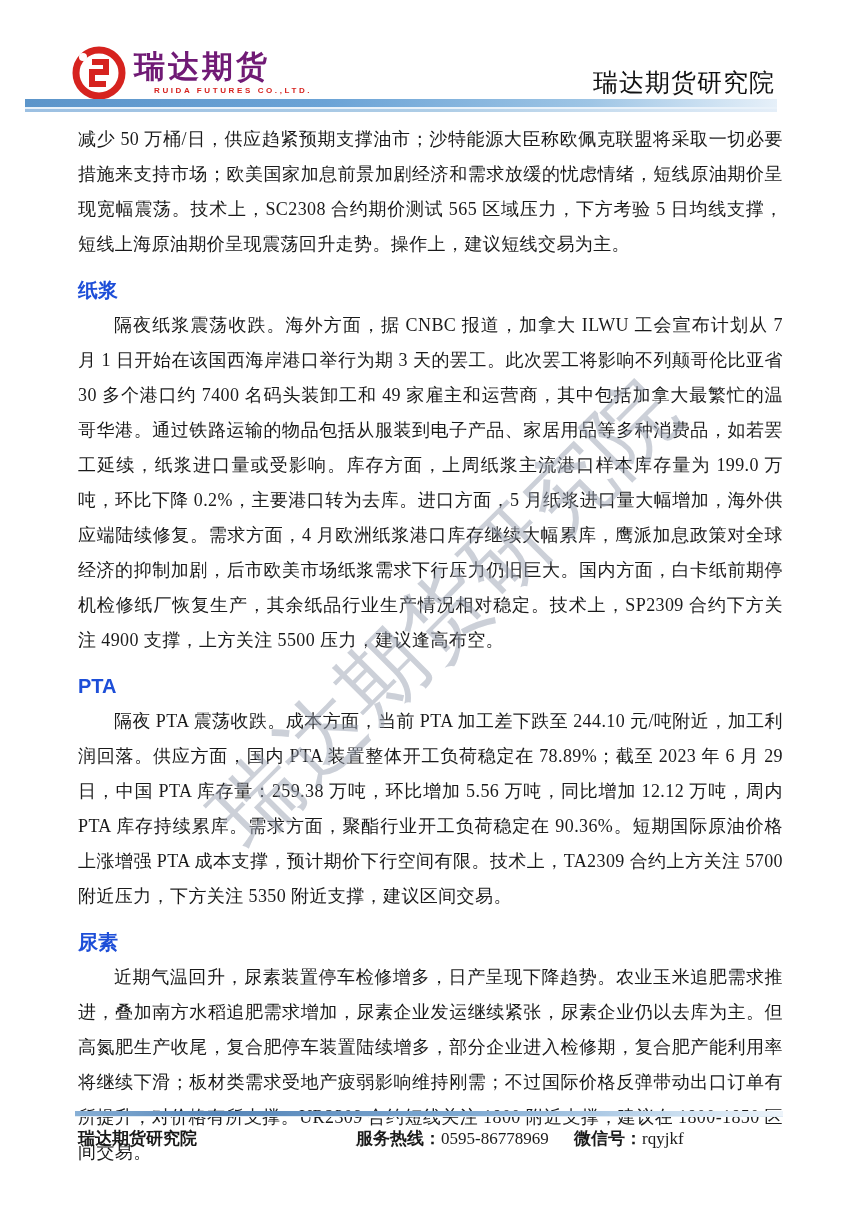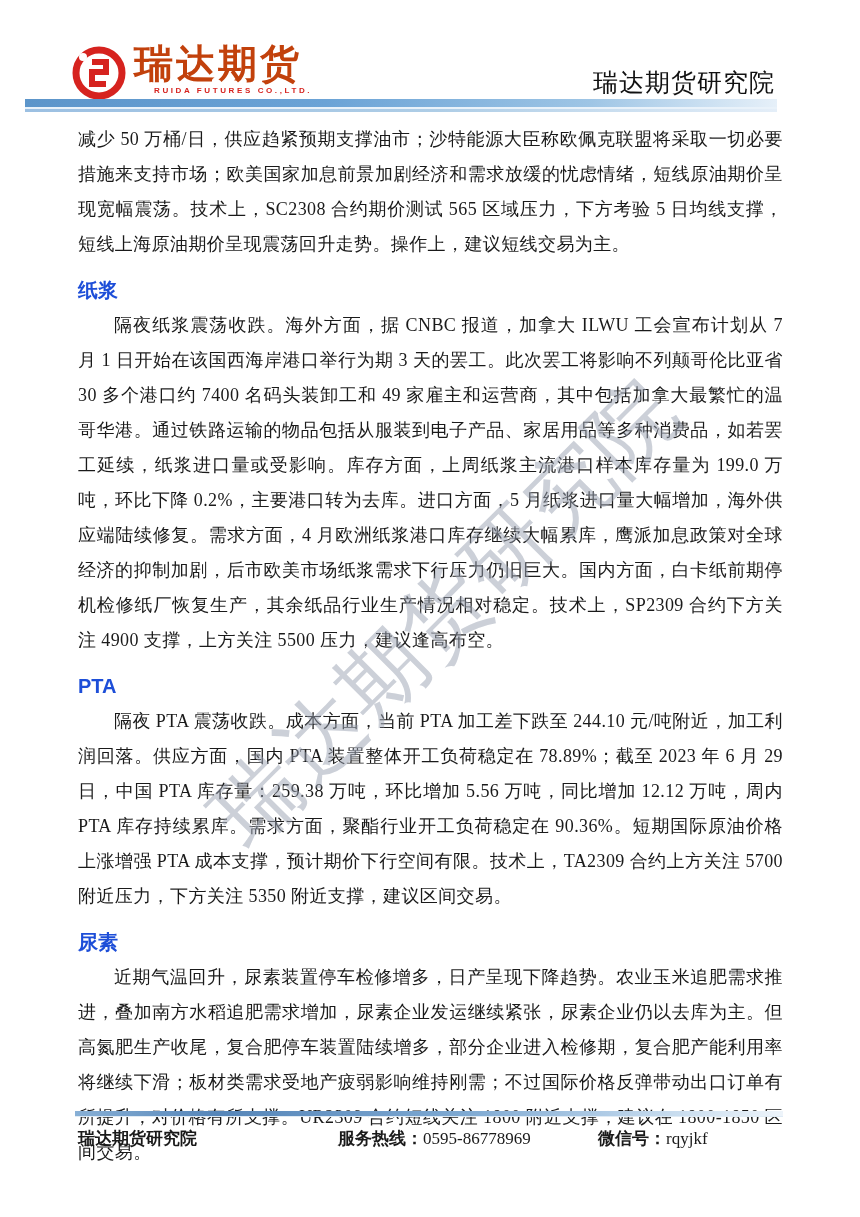--- a/index.html
+++ b/index.html
@@ -7,22 +7,22 @@
     width:860px;height:1217px;position:relative;overflow:hidden;
     background:#ffffff;
     font-family:"Liberation Serif","DejaVu Serif",serif;
     color:#1a1a1a;
   }
   
   .logo{position:absolute;left:70px;top:44px;display:flex;align-items:flex-start;}
   .logo-icon{width:58px;height:58px;display:block;}
   .logo-text{margin-left:6px;padding-top:6px;}
   .brand-cn{
-    font-family:Liberation Mono, monospace;
-    font-size:39px;font-weight:700;color:#c2410c;letter-spacing:3px;line-height:34px;
+    font-family:Liberation Serif, serif;
+    font-size:31px;font-weight:700;color:#701a75;letter-spacing:3px;line-height:34px;
   }
   .brand-en{
     font-family:"Liberation Sans","DejaVu Sans",sans-serif;
     font-size:8px;color:#d6231f;letter-spacing:2.6px;margin-top:2px;font-weight:700;padding-left:20px;
   }
   .inst-title{
     position:absolute;right:85px;top:66px;
     font-family:"Liberation Sans","DejaVu Sans",sans-serif;
     font-size:25px;font-weight:500;color:#111;letter-spacing:1px;
   }
@@ -61,22 +61,22 @@
     position:absolute;left:75px;top:1111px;width:708px;height:5px;
     background:linear-gradient(90deg,#88b0d6 0%,#5585b8 20%,#7ea9d2 55%,#c9ddef 85%,#eef4fa 100%);
     border-bottom:1px solid #dfebf5;
   }
   .footer-text{
     position:absolute;top:1124px;left:0;width:860px;height:30px;
     font-size:17px;line-height:30px;
   }
   .f-item{position:absolute;white-space:nowrap;}
   .f-org{left:78px;font-family:"Liberation Sans","DejaVu Sans",sans-serif;font-weight:700;}
-  .f-hotline{left:338px;}
-  .f-wechat{left:598px;}
+  .f-hotline{left:356px;}
+  .f-wechat{left:574px;}
   .f-label{font-family:"Liberation Sans","DejaVu Sans",sans-serif;font-weight:700;}
   .f-value{font-family:"Liberation Serif","DejaVu Serif",serif;font-weight:400;}
 </style>
 </head>
 <body>
 
 <header>
   <div class="logo">
     <svg class="logo-icon" viewBox="0 0 58 58" xmlns="http://www.w3.org/2000/svg">
       <circle cx="29" cy="29" r="23" fill="none" stroke="#d6231f" stroke-width="7"></circle>

